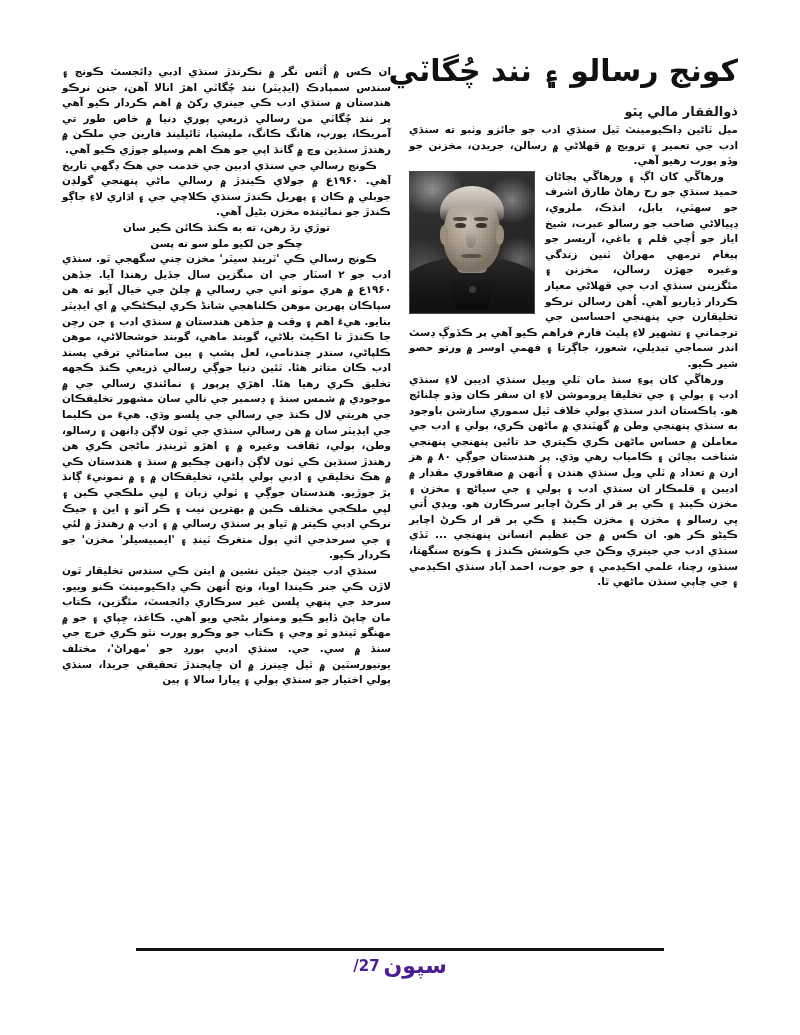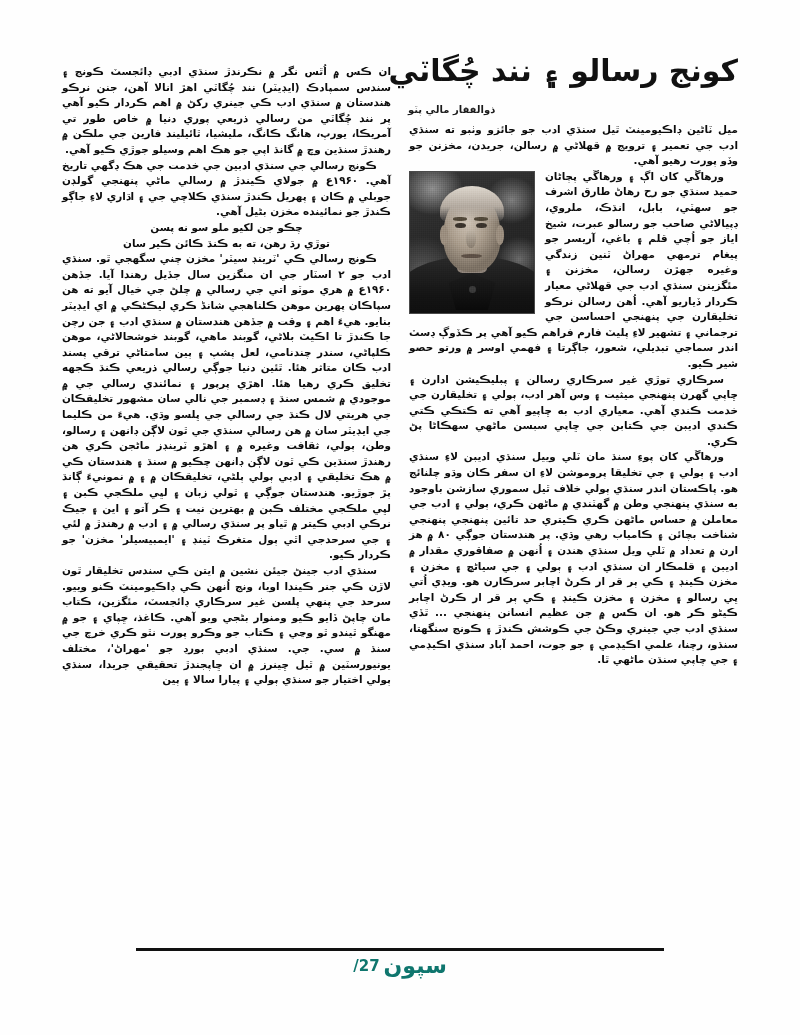--- a/index.html
+++ b/index.html
@@ -37,23 +37,23 @@
     color: #111;
     white-space: nowrap;
   }
 
   
   .byline {
     position: absolute;
     top: 104px;
     right: 62px;
     width: 330px;
-    text-align: left;
+    text-align: right;
     direction: rtl;
-    font-size: 10px;
+    font-size: 13px;
     font-weight: bold;
     color: #1a1a1a;
   }
 
   
   .columns {
     position: absolute;
     top: 64px;
     left: 62px;
     right: 62px;
@@ -240,21 +240,21 @@
   }
   .footer-line {
     position: absolute;
     left: 0;
     right: 0;
     top: 953px;
     text-align: center;
     direction: rtl;
     font-size: 20px;
     font-weight: bold;
-    color: #0f766e;
+    color: #4c1d95;
   }
   .footer-line .mag {
     font-size: 22px;
     letter-spacing: 0.5px;
   }
   .footer-line .pg {
     font-size: 15px;
     margin-right: 4px;
     vertical-align: 2px;
   }
@@ -283,29 +283,28 @@
         <div class="brow-r"></div>
         <div class="eye-l"></div>
         <div class="eye-r"></div>
         <div class="nose"></div>
         <div class="mouth"></div>
         <div class="collar"></div>
         <div class="button"></div>
         <div class="grain"></div>
       </div>
       <p>ورهاڱي کان اڳ ۽ ورهاڱي پڄاڻان حميد سنڌي جو رح رهاڻ طارق اشرف جو سهٽي، بابل، انڌڪ، ملروي، ڊپيالاڻي صاحب جو رسالو عبرت، شيخ اياز جو اُچي قلم ۽ باغي، آريسر جو پيغام ترمهي مهراڻ ٽنين زندگي وغيره جهڙن رسالن، مخزنن ۽ مئگزينن سنڌي ادب جي قهلاڻي معيار ڪردار ڏياريو آهي. اُهن رسالن نرڪو تخليقارن جي پنهنجي احساسن جي ترجماني ۽ تشهير لاءِ پليٽ فارم فراهم ڪيو آهي پر ڪڏوڳ ڊسٽ اندر سماجي تبديلي، شعور، جاڳرتا ۽ فهمي اوسر ۾ ورتو حصو شير ڪيو.</p>
-      <p>سرڪاري توڙي غير سرڪاري رسالن ۽ پبليڪيشن ادارن ۽ ڇاپي گهرن پنهنجي ميثيت ۽ وس آهر ادب، ٻولي ۽ تخليقارن جي خدمت ڪندي آهي. معياري ادب به ڇاپيو آهي ته ڪتڪي ڪتي ڪندي اديبن جي ڪتابن جي ڇاپي سبسن ماڻهي سهڪاڻا پڻ ڪري.</p>
       <p>ورهاڱي کان پوءِ سنڌ مان ٽلي وييل سنڌي اديبن لاءِ سنڌي ادب ۽ ٻولي ۽ جي تخليقا پروموشن لاءِ ان سفر ڪان وڌو چلنائج هو. پاڪستان اندر سنڌي ٻولي خلاف ٿيل سموري سازشن باوجود به سنڌي پنهنجي وطن ۾ گهٽندي ۾ ماڻهن ڪري، ٻولي ۽ ادب جي معاملن ۾ حساس ماڻهن ڪري ڪيتري حد تائين پنهنجي پنهنجي شناخت بچائن ۽ ڪامياب رهي وڌي. پر هندستان جوڳي ۸۰ ۾ هز ارن ۾ تعداد ۾ ٽلي ويل سنڌي هندن ۽ اُنهن ۾ صفاقوري مقدار ۾ اديبن ۽ قلمڪار ان سنڌي ادب ۽ ٻولي ۽ جي سياڻڇ ۽ مخزن ۽ مخزن ڪينڊ ۽ ڪي ٻر قر ار ڪرڻ اچابر سرڪارن هو. ويڊي اُتي ڀي رسالو ۽ مخزن ۽ مخزن ڪينڊ ۽ ڪي ٻر قر ار ڪرڻ اچابر ڪيڻو ڪر هو. ان ڪس ۾ جن عظيم انسانن پنهنجي ... ٿڏي سنڌي ادب جي جينري وڪڻ جي ڪوشش ڪندڙ ۽ ڪونج سنگهتا، سنڌو، رچنا، علمي اڪيڊمي ۽ جو جوت، احمد آباد سنڌي اڪيڊمي ۽ جي چاپي سنڌن ماڻهي ٿا.</p>
     </div>
 
     <div class="col col-left">
       <p class="no-indent">ان ڪس ۾ اُٿس نگر ۾ نڪرندڙ سنڌي ادبي ڊائجسٽ ڪونج ۽ سندس سمپادڪ (ايڊيٽر) نند چُگاٽي اهڙ انالا آهن، جنن نرڪو هندستان ۾ سنڌي ادب ڪي جينري رکڻ ۾ اهم ڪردار ڪيو آهي پر نند چُگاٽي من رسالي ذريعي پوري دنيا ۾ خاص طور تي آمريڪا، يورپ، هانگ ڪانگ، مليشيا، ٿائيليند فارين جي ملڪن ۾ رهندڙ سنڌين وچ ۾ گانڌ اپي جو هڪ اهم وسيلو جوڙي ڪيو آهي.</p>
       <p>ڪونج رسالي جي سنڌي ادبين جي خدمت جي هڪ ڊگهي تاريخ آهي. ۱۹۶۰ع ۾ جولاي ڪيندڙ ۾ رسالي ماڻي پنهنجي گولڊن جوبلي ۾ ڪان ۽ پهريل ڪندڙ سنڌي ڪلاچي جي ۽ اڌاري لاءِ جاڳو ڪندڙ جو نمائينده مخزن بڻيل آهي.</p>
+      <p class="verse">توڙي رڌ رهن، ته به ڪنڌ ڪائن ڪير سان</p>
       <p class="verse">چڪو جن لکيو ملو سو نه پسن</p>
-      <p class="verse">توڙي رڌ رهن، ته به ڪنڌ ڪائن ڪير سان</p>
       <p>ڪونج رسالي ڪي 'ٽرينڊ سيٽر' مخزن چني سگهجي ٿو. سنڌي ادب جو ۲ اسٽار جي ان منگزين سال جڏيل رهندا آيا. جڏهن ۱۹۶۰ع ۾ هري موٽو اتي جي رسالي ۾ چلڻ جي خيال آيو ته هن سپاڪان پهرين موهن ڪلناهجي شانڈ ڪري ليڪڻڪي ۾ اي ايڊيٽر بنايو. هيءَ اهم ۽ وقت ۾ جڏهن هندستان ۾ سنڌي ادب ۽ جن رچن جا ڪندڙ تا اڪيٽ بلاڻي، گوبند ماهي، گوبند خوشحالاڻي، موهن ڪلپاڻي، سندر چندنامي، لعل پشپ ۽ ٻين سامتاڻي ترقي پسند ادب ڪان متاثر هئا. ٿئين دنيا جوڳي رسالي ذريعي ڪنڌ ڪجهه تخليق ڪري رهيا هئا. اهڙي پرپور ۽ نمائندي رسالي جي ۾ موجودي ۾ شمس سنڌ ۽ ڊسمبر جي نالي سان مشهور تخليقڪان جي هريتي لال ڪنڌ جي رسالي جي ڀلسو وڌي. هيءَ من ڪليما جي ايڊيٽر سان ۾ هن رسالي سنڌي جي ٿون لاڳن ڊانهن ۽ رسالو، وطن، ٻولي، ثقافت وغيره ۾ ۽ اهڙو ٽرينڊز ماڻجن ڪري هن رهندڙ سنڌين ڪي ٿون لاڳن ڊانهن چڪيو ۾ سنڌ ۽ هندستان ڪي ۾ هڪ تخليقي ۽ ادبي ٻولي ٻلڻي، تخليقڪان ۾ ۽ ۾ نمونيءَ ڳانڌ پڙ جوڙيو. هندستان جوڳي ۽ ٿولي زبان ۽ لڀي ملڪجي ڪبن ۽ لڀي ملڪجي مختلف ڪبن ۾ بهترين نيت ۽ ڪر آتو ۽ اين ۽ جيڪ نرڪي ادبي ڪيتر ۾ ٿياو پر سنڌي رسالي ۾ ۽ ادب ۾ رهندڙ ۾ لئي ۽ جي سرحدجي اٿي ٻول متغرڪ ٽينڊ ۽ 'ايمبيسيلر' مخزن' جو ڪردار ڪيو.</p>
       <p>سنڌي ادب جينڻ جيئن نشين ۾ ايتن ڪي سندس تخليقار ٿون لاڙن ڪي جنر ڪيندا اويا، ونج اُنهن ڪي ڊاڪيومينٽ ڪنو وييو. سرحد جي پنهي پلسن غير سرڪاري ڊائجسٽ، مئگزين، ڪتاب مان چاپڻ ڏايو ڪيو ومنوار بڻجي ويو آهي. ڪاغذ، ڇپاي ۽ جو ۾ مهنگو ٿيندو ٿو وڃي ۽ ڪتاب جو وڪرو پورت نٿو ڪري خرچ جي سنڌ ۾ سي. جي. سنڌي ادبي بورڊ جو 'مهراڻ'، مختلف يونيورسٽين ۾ ٿيل ڇينرز ۾ ان ڇاپجندڙ تحقيقي جريدا، سنڌي ٻولي اختيار جو سنڌي ٻولي ۽ پيارا سالا ۽ ٻين</p>
     </div>
 
   </div>
 
   <div class="footer-rule"></div>
   <div class="footer-line">
     <span class="mag">سپون</span><span class="pg">27/</span>
   </div>

